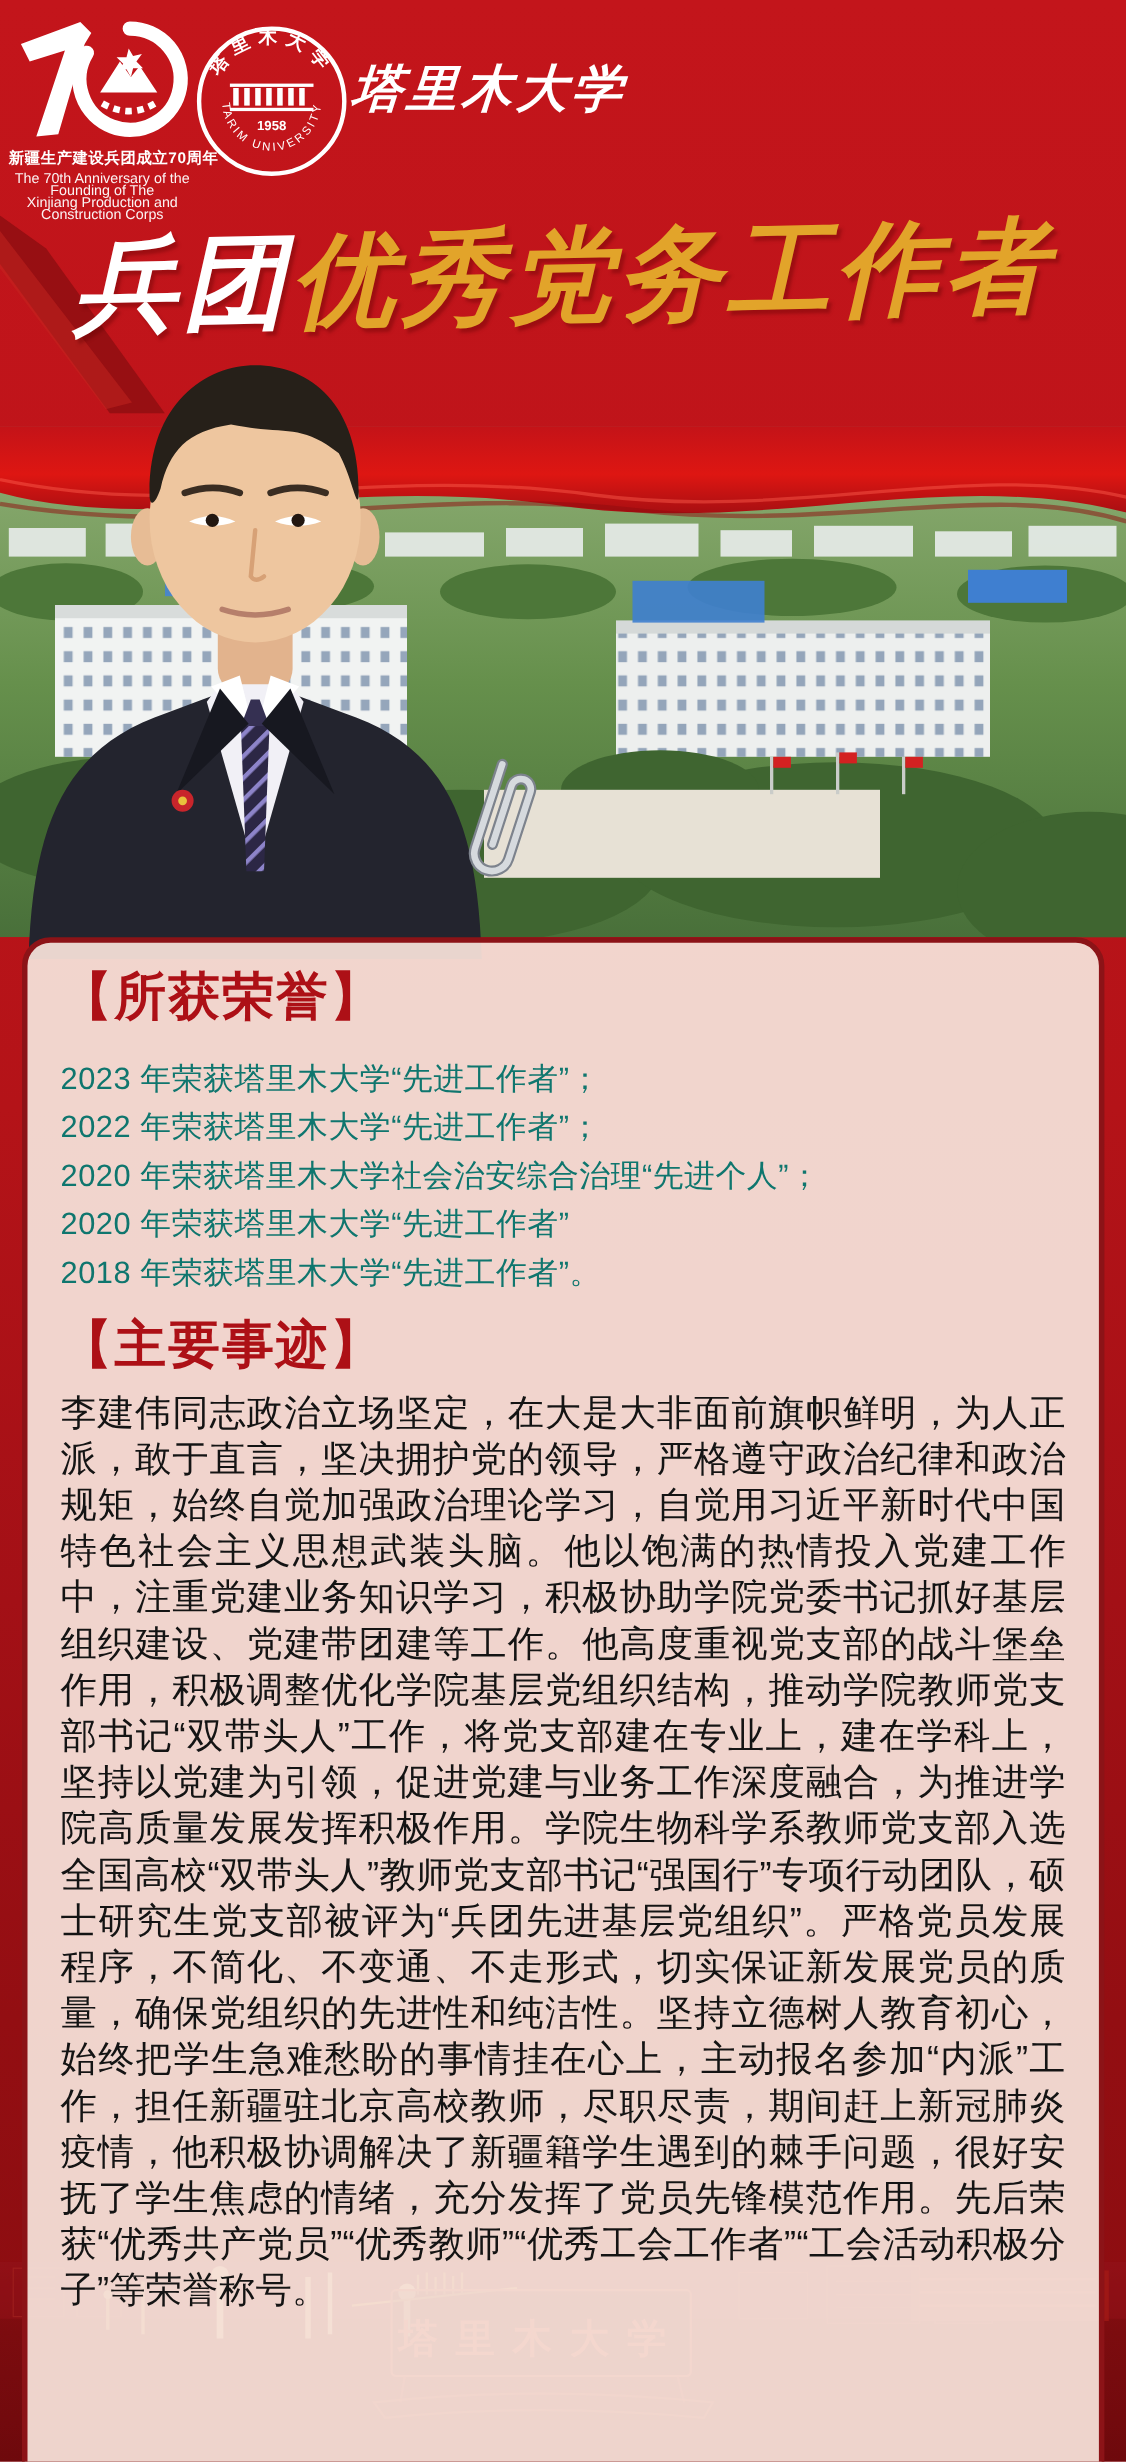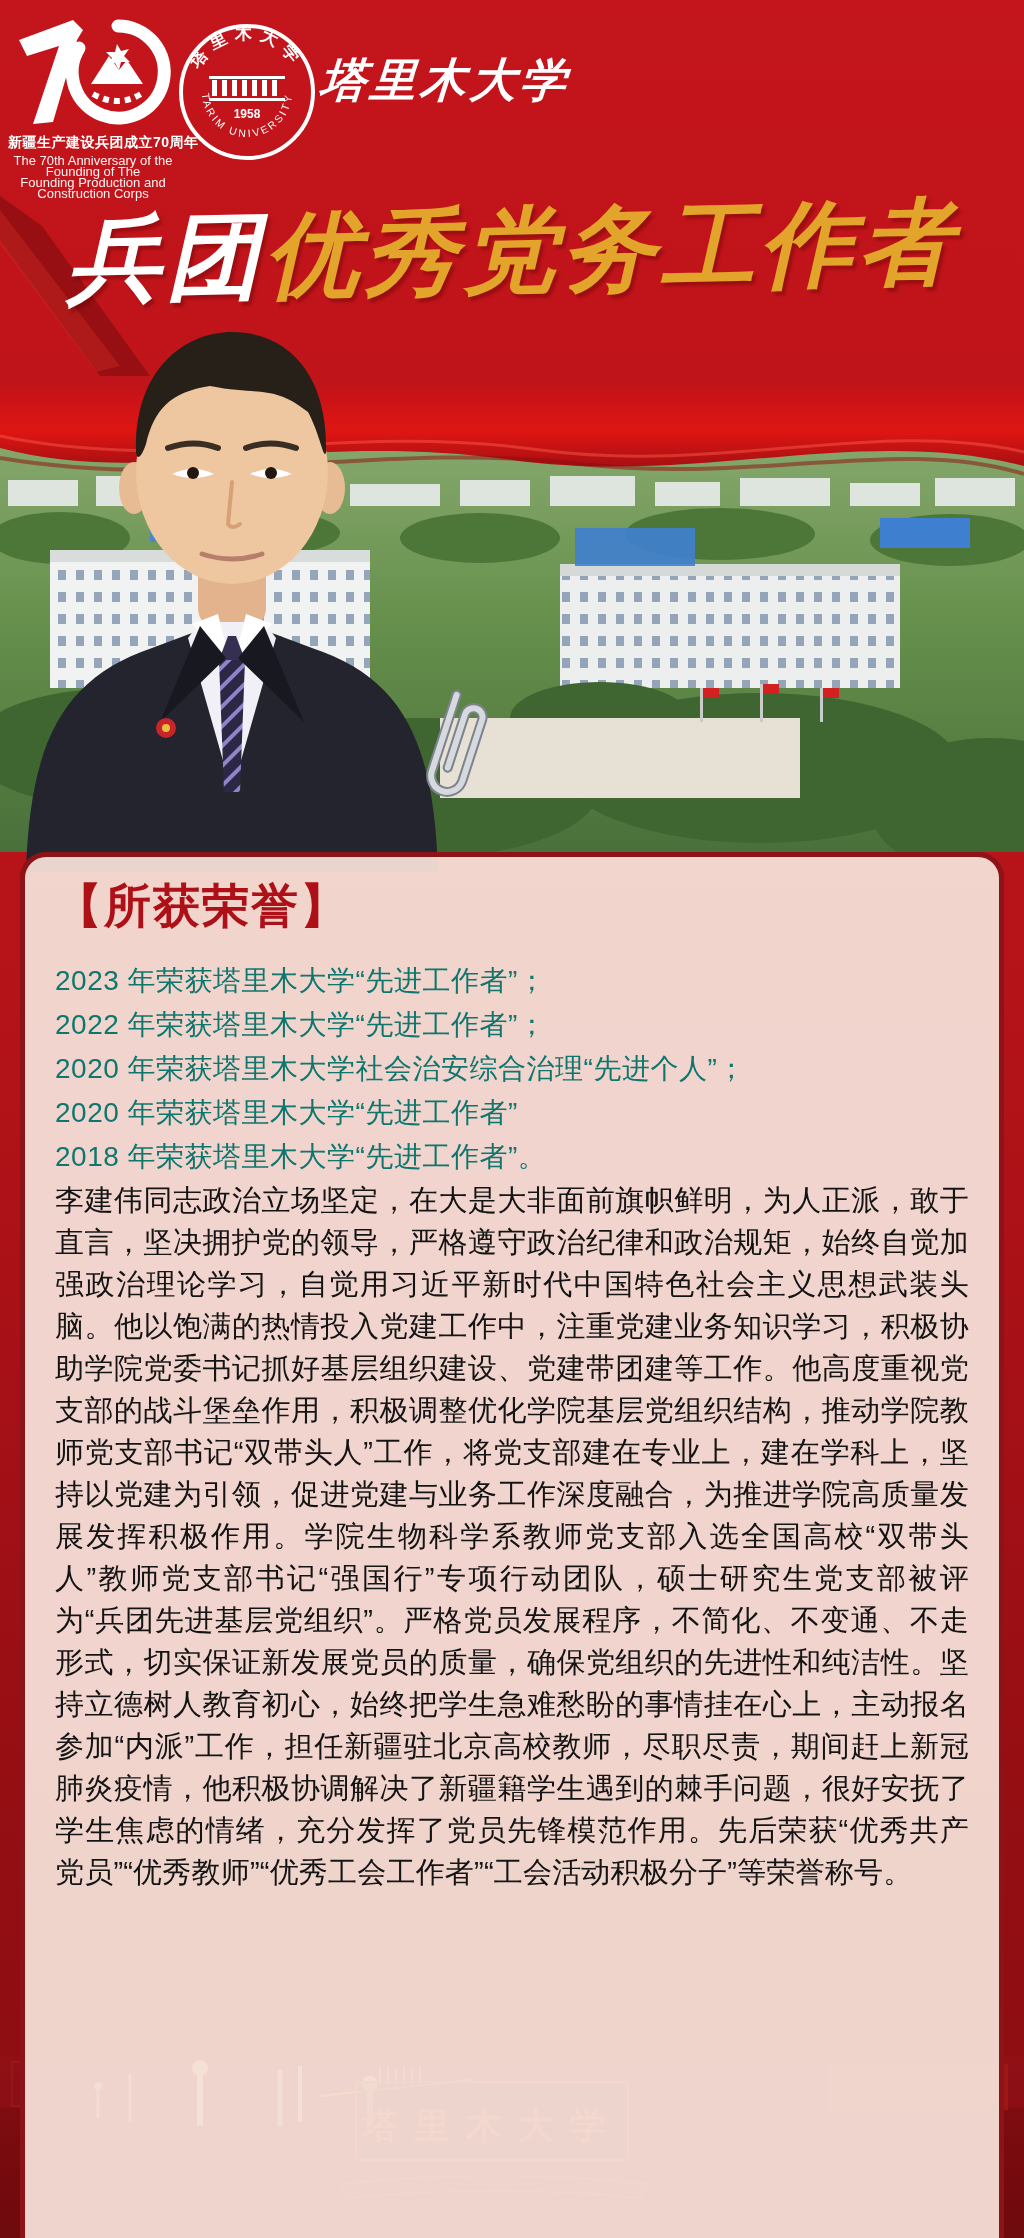--- a/index.html
+++ b/index.html
@@ -43,21 +43,21 @@
   .tag-role{color:#fff;font-size:22px;line-height:31px;width:252px;text-align:center;font-weight:500;}
 
   
   .panel{left:20px;top:852px;width:984px;height:1456px;box-sizing:border-box;z-index:5;
     background:rgba(244,223,215,.95);border:5px solid #8c1317;border-radius:26px;
     padding:20px 30px 0 30px;box-shadow:0 14px 0 -2px #f6efe9;overflow:hidden;}
   .sec-head{color:#ad1016;font-size:47px;font-weight:800;letter-spacing:2px;line-height:58px;}
   .sec-head.second{margin-top:14px;}
   .honors{margin-top:24px;}
   .honor-line{color:#0f766e;font-size:28px;line-height:44px;letter-spacing:.5px;}
-  .deeds-body{color:#141414;font-size:29px;line-height:42px;
+  .deeds-body{margin-top:12px;color:#141414;font-size:33px;line-height:42px;
     letter-spacing:.2px;text-align:justify;}
 
   
   .bottom-band{left:0;top:2056px;width:1024px;height:182px;z-index:1;}
 </style>
 </head>
 <body>
 
 <div class="poster">
 
@@ -71,21 +71,21 @@
 
       <path d="M78,74 L96,46 L106,60 L114,50 L130,74 Z" fill="#ffffff"></path>
 
       <path d="M104,34 l4,7 8,-2 -5,7 6,6 -9,0 -2,8 -4,-7 -8,2 5,-7 -6,-6 9,0 Z" fill="#ffffff"></path>
 
       <path d="M80,84 q25,14 48,0" fill="none" stroke="#ffffff" stroke-width="6" stroke-dasharray="6 5"></path>
     </svg>
     <div class="anniv-cn">新疆生产建设兵团成立70周年</div>
     <div class="anniv-en">
       <span>The 70th Anniversary of the Founding of The</span><br>
-      <span>Founding Production and Construction Corps</span>
+      <span>Xinjiang Production and Construction Corps</span>
     </div>
   </div>
 
   <svg class="abs seal" viewBox="0 0 142 144">
     <circle cx="71" cy="72" r="66" fill="none" stroke="#ffffff" stroke-width="4"></circle>
     <defs>
       <path id="arcTop" d="M 18,72 A 53,53 0 0 1 124,72"></path>
       <path id="arcBottom" d="M 26,72 A 45,45 0 0 0 116,72"></path>
     </defs>
     <text font-size="17" font-weight="bold" fill="#ffffff" letter-spacing="7">
@@ -255,20 +255,21 @@
 
   <div class="abs panel">
     <div class="sec-head">【所获荣誉】</div>
     <div class="honors">
       <div class="honor-line">2023 年荣获塔里木大学“先进工作者”；</div>
       <div class="honor-line">2022 年荣获塔里木大学“先进工作者”；</div>
       <div class="honor-line">2020 年荣获塔里木大学社会治安综合治理“先进个人”；</div>
       <div class="honor-line">2020 年荣获塔里木大学“先进工作者”</div>
       <div class="honor-line">2018 年荣获塔里木大学“先进工作者”。</div>
     </div>
+    <div class="sec-head second">【主要事迹】</div>
     <div class="deeds-body">李建伟同志政治立场坚定，在大是大非面前旗帜鲜明，为人正派，敢于直言，坚决拥护党的领导，严格遵守政治纪律和政治规矩，始终自觉加强政治理论学习，自觉用习近平新时代中国特色社会主义思想武装头脑。他以饱满的热情投入党建工作中，注重党建业务知识学习，积极协助学院党委书记抓好基层组织建设、党建带团建等工作。他高度重视党支部的战斗堡垒作用，积极调整优化学院基层党组织结构，推动学院教师党支部书记“双带头人”工作，将党支部建在专业上，建在学科上，坚持以党建为引领，促进党建与业务工作深度融合，为推进学院高质量发展发挥积极作用。学院生物科学系教师党支部入选全国高校“双带头人”教师党支部书记“强国行”专项行动团队，硕士研究生党支部被评为“兵团先进基层党组织”。严格党员发展程序，不简化、不变通、不走形式，切实保证新发展党员的质量，确保党组织的先进性和纯洁性。坚持立德树人教育初心，始终把学生急难愁盼的事情挂在心上，主动报名参加“内派”工作，担任新疆驻北京高校教师，尽职尽责，期间赶上新冠肺炎疫情，他积极协调解决了新疆籍学生遇到的棘手问题，很好安抚了学生焦虑的情绪，充分发挥了党员先锋模范作用。先后荣获“优秀共产党员”“优秀教师”“优秀工会工作者”“工会活动积极分子”等荣誉称号。</div>
   </div>
 
   <svg class="abs bottom-band" viewBox="0 0 1024 182" preserveAspectRatio="none">
     <defs>
       <linearGradient id="nightGrad" x1="0" y1="0" x2="0" y2="1">
         <stop offset="0" stop-color="#8c0f13"></stop>
           <stop offset=".35" stop-color="#7c0c0f"></stop>
           <stop offset="1" stop-color="#6e090c"></stop>
       </linearGradient>

